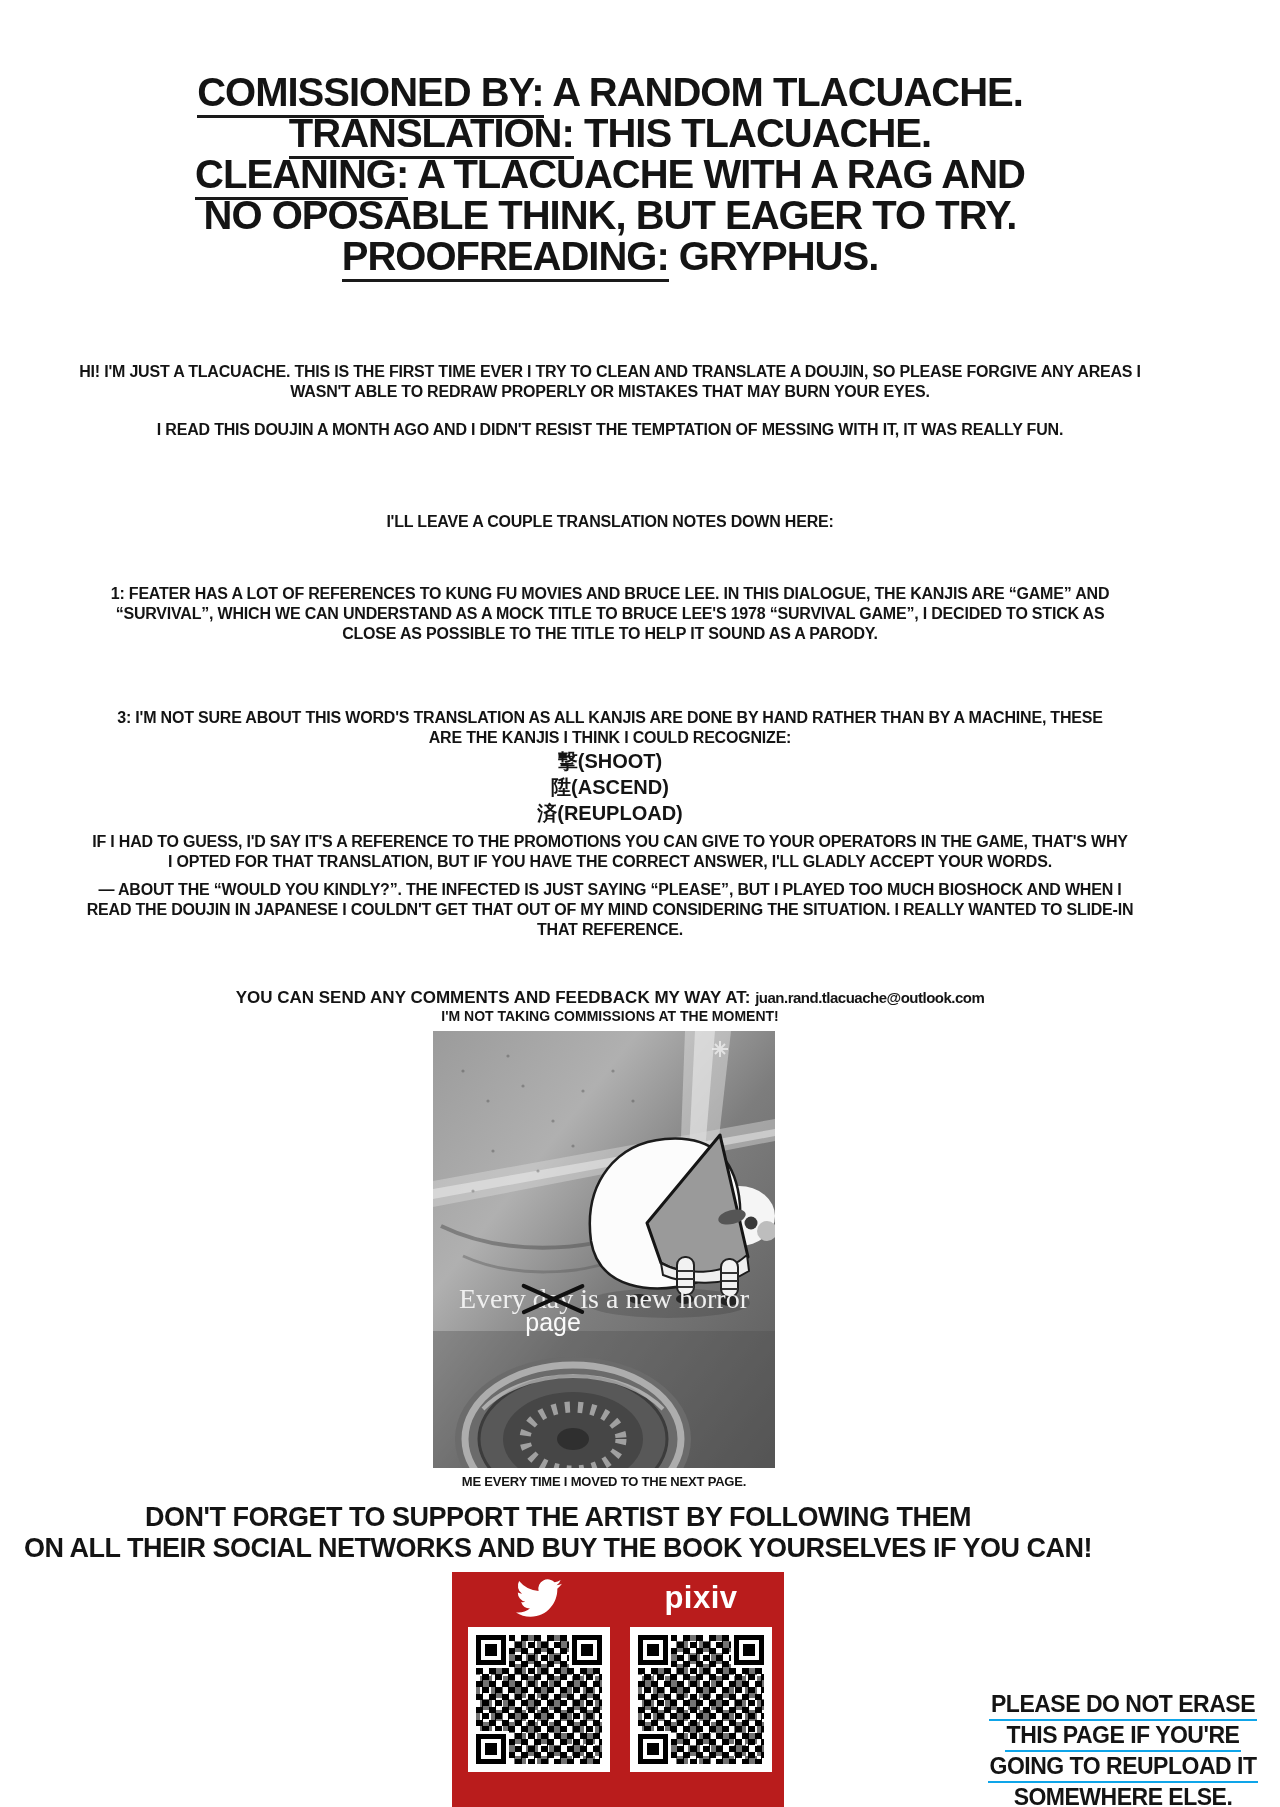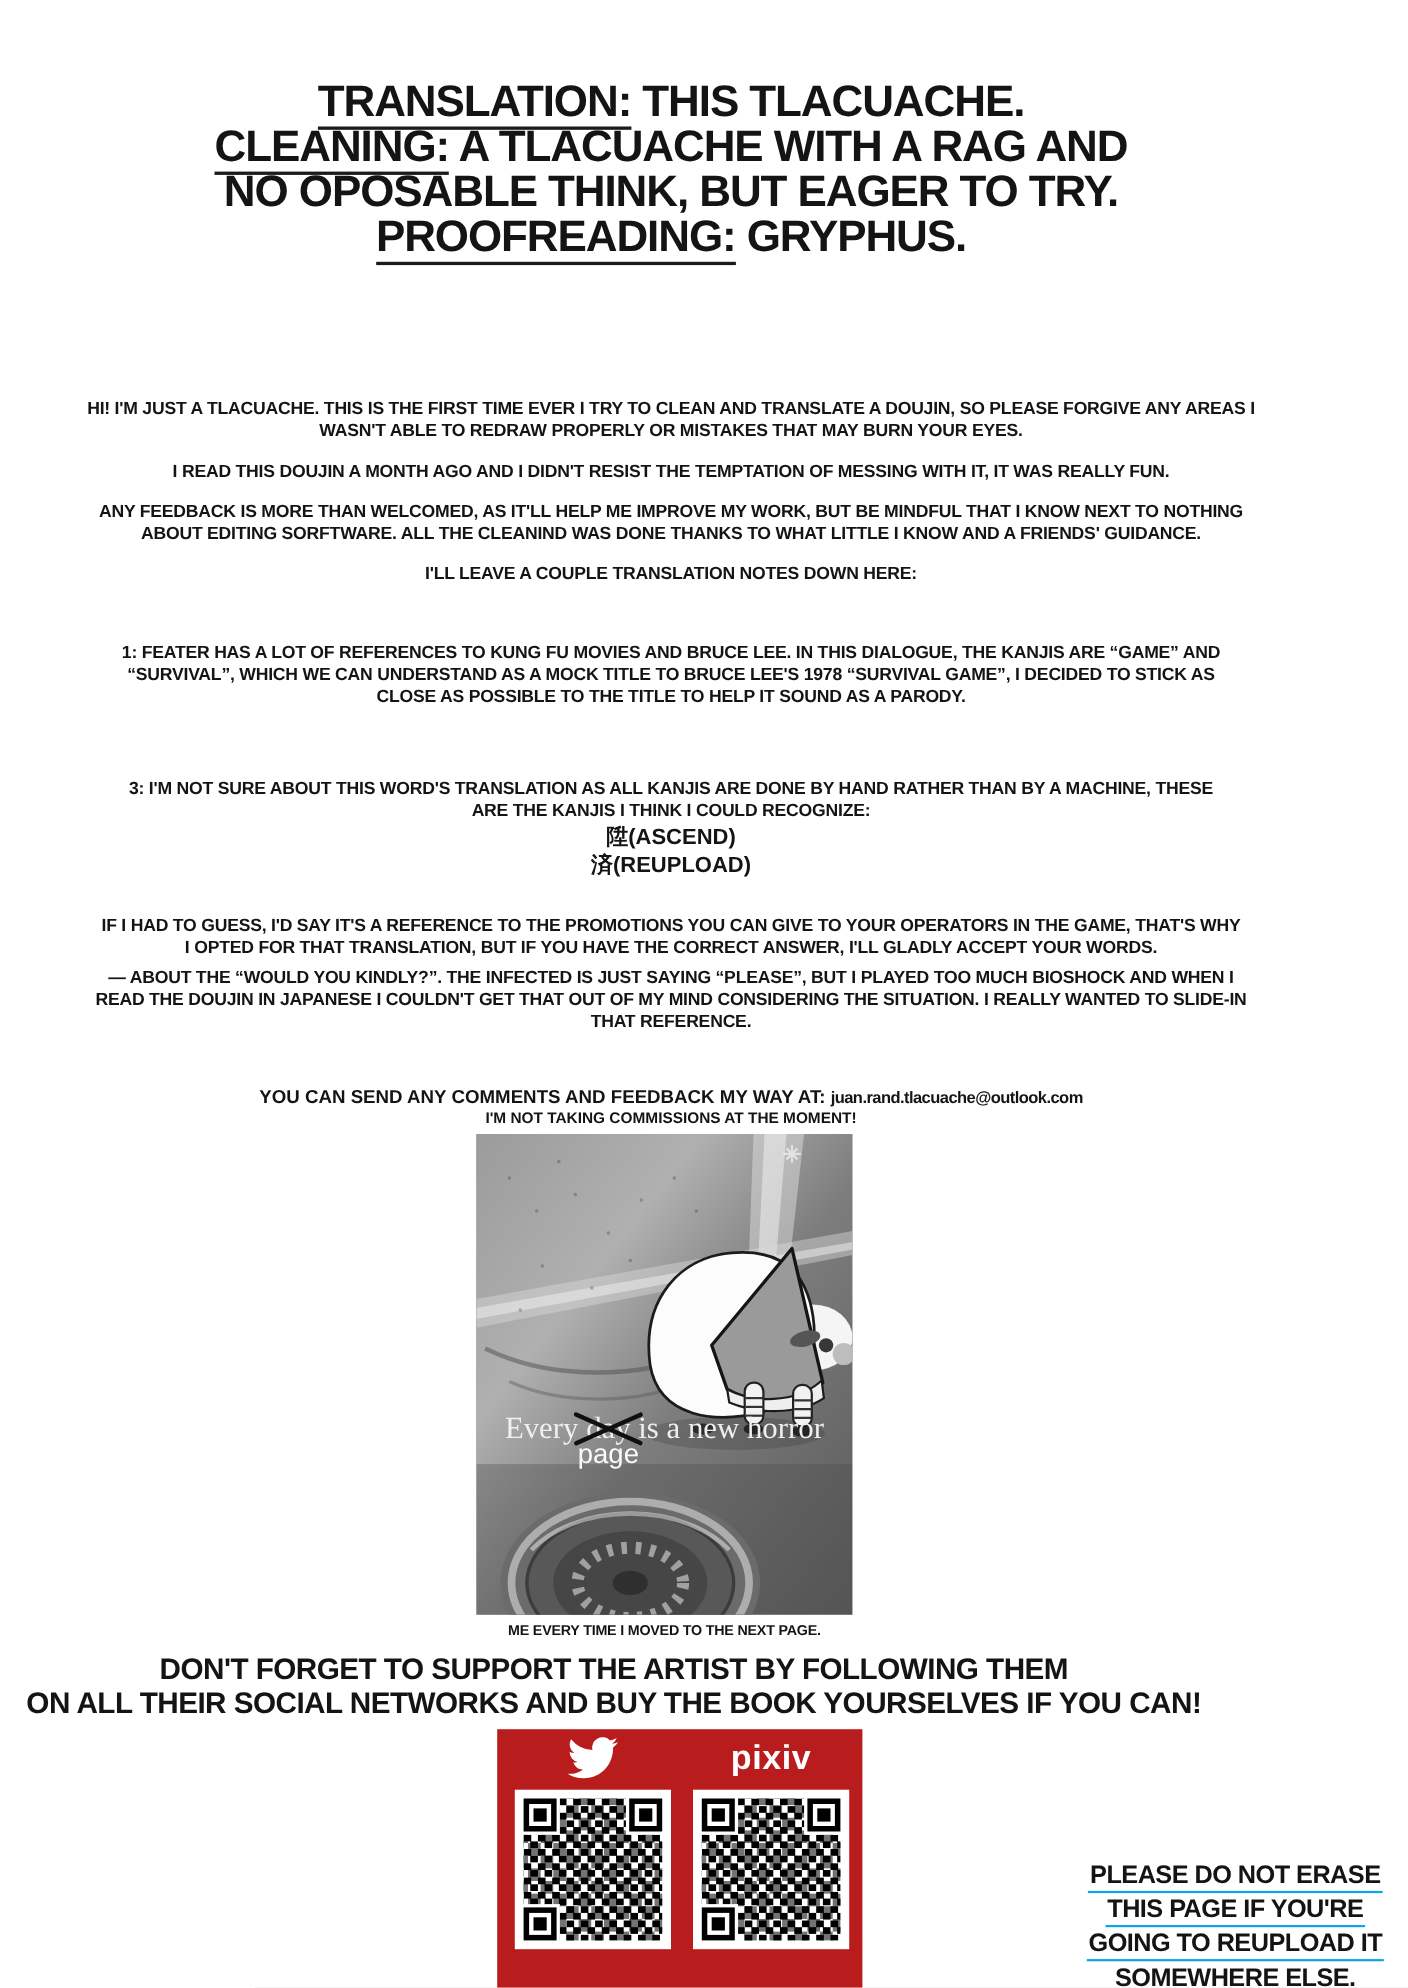--- a/index.html
+++ b/index.html
@@ -70,35 +70,36 @@
   .notice { left:978px; top:1690px; width:290px; text-align:center;
     font-size:23px; line-height:28px; font-weight:700; letter-spacing:-0.5px; }
   .notice .nu { display:inline-block; border-bottom:2px solid #0ea5e9; padding:0 2px 1px 2px; }
 </style>
 </head>
 <body>
 
 <div class="page">
 
   <div class="abs col credits">
+    <div><span class="u">COMISSIONED BY:</span><span> A RANDOM TLACUACHE.</span></div>
     <div><span class="u">TRANSLATION:</span><span> THIS TLACUACHE.</span></div>
     <div><span class="u">CLEANING:</span><span> A TLACUACHE WITH A RAG AND</span></div>
     <div>NO OPOSABLE THINK, BUT EAGER TO TRY.</div>
     <div><span class="u">PROOFREADING:</span><span> GRYPHUS.</span></div>
   </div>
 
   <div class="abs col body-text" style="top:362px; padding:0 45px;">HI! I'M JUST A TLACUACHE. THIS IS THE FIRST TIME EVER I TRY TO CLEAN AND TRANSLATE A DOUJIN, SO PLEASE FORGIVE ANY AREAS I WASN'T ABLE TO REDRAW PROPERLY OR MISTAKES THAT MAY BURN YOUR EYES.</div>
   <div class="abs col body-text" style="top:420px;">I READ THIS DOUJIN A MONTH AGO AND I DIDN'T RESIST THE TEMPTATION OF MESSING WITH IT, IT WAS REALLY FUN.</div>
-  <div class="abs col body-text" style="top:456px; padding:0 40px;">ANY FEEDBACK IS MORE THAN WELCOMED, AS IT'LL HELP ME IMPROVE MY WORK, BUT BE MINDFUL THAT I KNOW NEXT TO NOTHING ABOUT EDITING SORFTWARE. ALL THE CLEANIND WAS DONE THANKS TO WHAT LITTLE I KNOW AND A FRIENDS' GUIDANCE.</div>
   <div class="abs col body-text" style="top:512px;">I'LL LEAVE A COUPLE TRANSLATION NOTES DOWN HERE:</div>
 
   <div class="abs col body-text" style="top:584px; padding:0 70px;">1: FEATER HAS A LOT OF REFERENCES TO KUNG FU MOVIES AND BRUCE LEE. IN THIS DIALOGUE, THE KANJIS ARE “GAME” AND “SURVIVAL”, WHICH WE CAN UNDERSTAND AS A MOCK TITLE TO BRUCE LEE'S 1978 “SURVIVAL GAME”, I DECIDED TO STICK AS CLOSE AS POSSIBLE TO THE TITLE TO HELP IT SOUND AS A PARODY.</div>
   <div class="abs col body-text" style="top:708px; padding:0 80px;">3: I'M NOT SURE ABOUT THIS WORD'S TRANSLATION AS ALL KANJIS ARE DONE BY HAND RATHER THAN BY A MACHINE, THESE ARE THE KANJIS I THINK I COULD RECOGNIZE:</div>
 
   <div class="abs col" style="top:748px;">
+    <div class="kanji-line">撃(SHOOT)</div>
     <div class="kanji-line">陞(ASCEND)</div>
     <div class="kanji-line">済(REUPLOAD)</div>
   </div>
 
   <div class="abs col body-text" style="top:832px; padding:0 60px;">IF I HAD TO GUESS, I'D SAY IT'S A REFERENCE TO THE PROMOTIONS YOU CAN GIVE TO YOUR OPERATORS IN THE GAME, THAT'S WHY I OPTED FOR THAT TRANSLATION, BUT IF YOU HAVE THE CORRECT ANSWER, I'LL GLADLY ACCEPT YOUR WORDS.</div>
   <div class="abs col body-text" style="top:880px; padding:0 45px;">— ABOUT THE “WOULD YOU KINDLY?”. THE INFECTED IS JUST SAYING “PLEASE”, BUT I PLAYED TOO MUCH BIOSHOCK AND WHEN I READ THE DOUJIN IN JAPANESE I COULDN'T GET THAT OUT OF MY MIND CONSIDERING THE SITUATION. I REALLY WANTED TO SLIDE-IN THAT REFERENCE.</div>
 
   <div class="abs col contact-line" style="top:988px;">
     <span>YOU CAN SEND ANY COMMENTS AND FEEDBACK MY WAY AT: </span><span class="email">juan.rand.tlacuache@outlook.com</span>
   </div>

